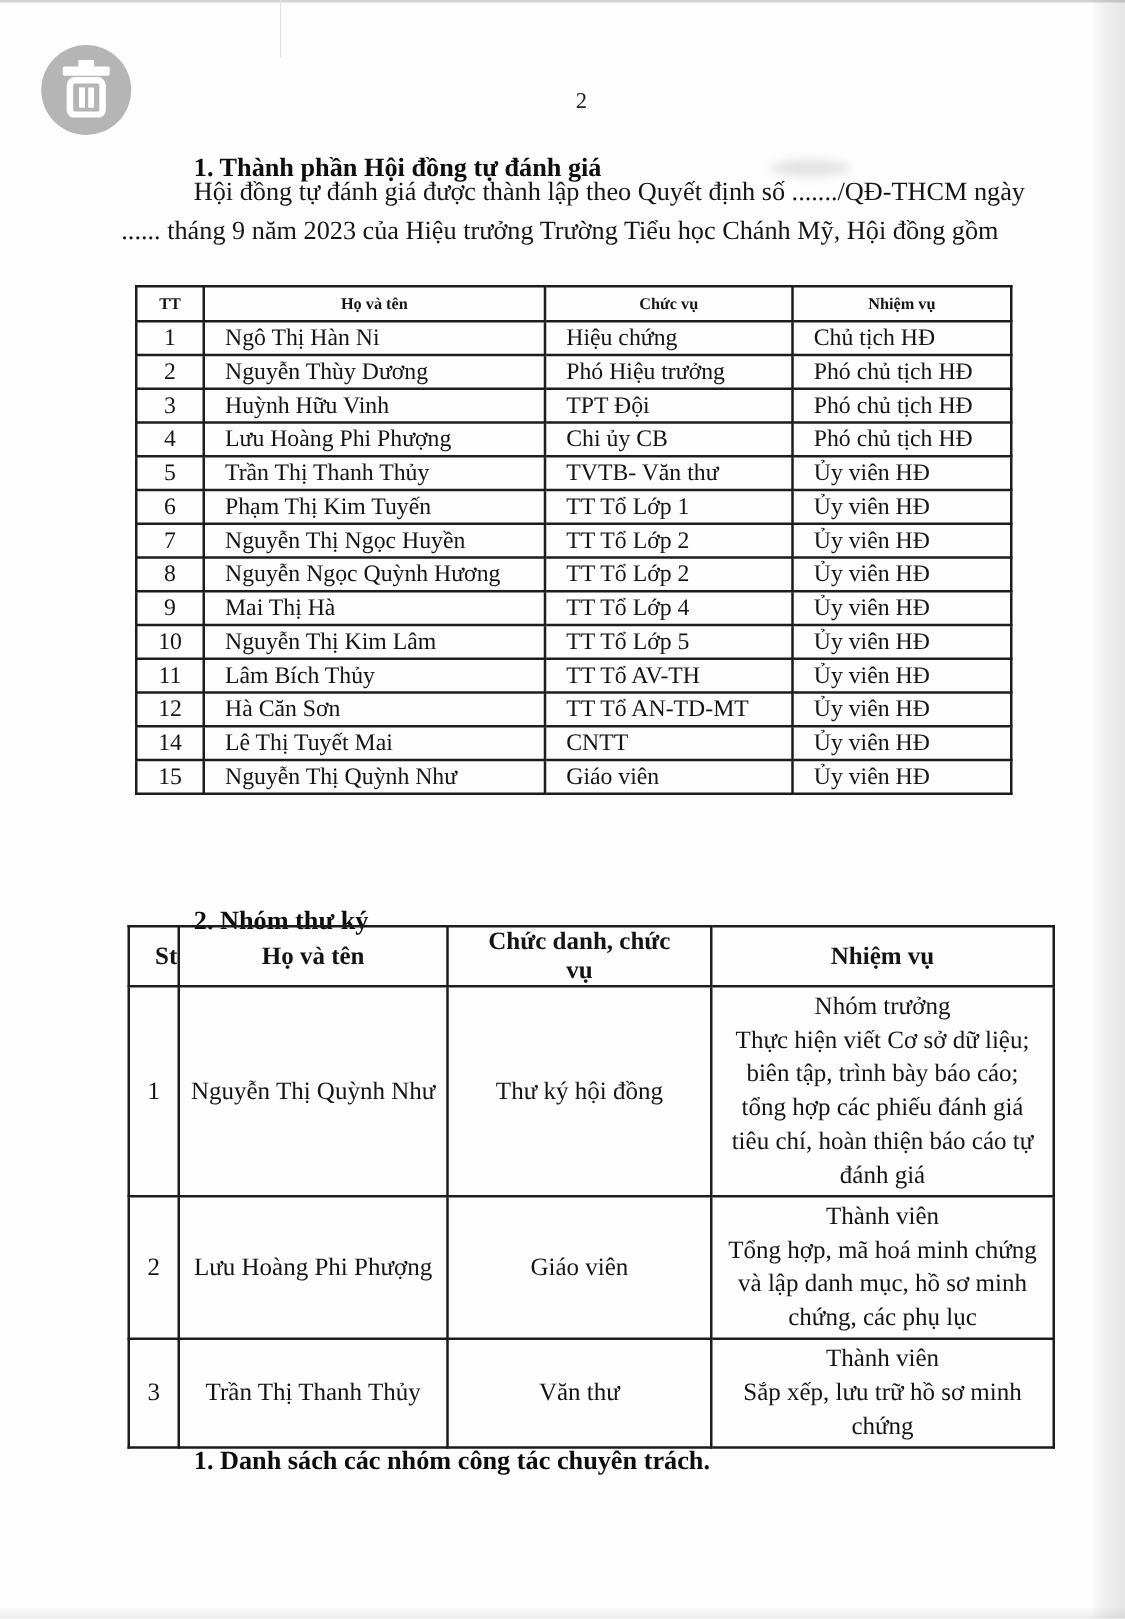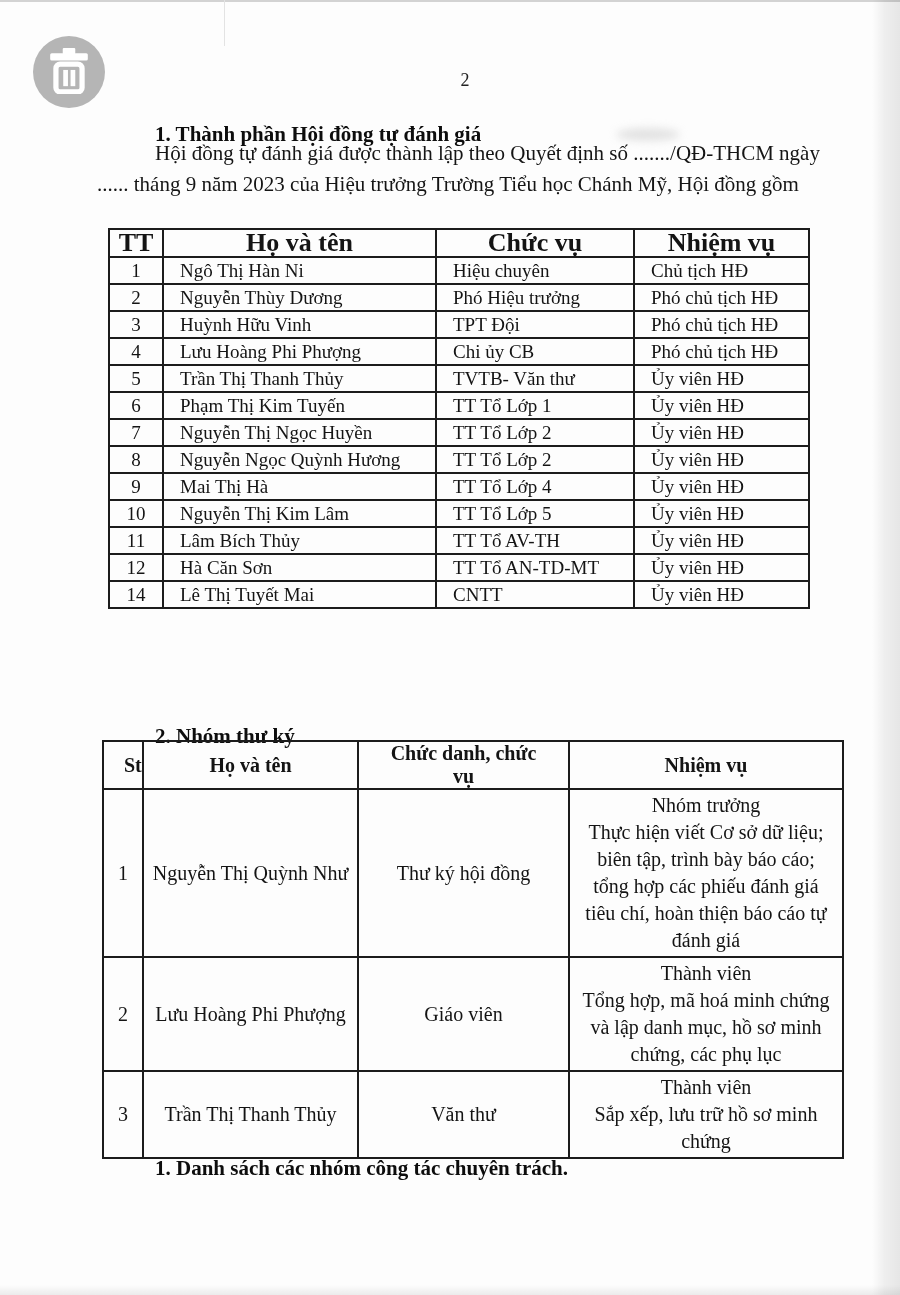--- a/index.html
+++ b/index.html
@@ -31,21 +31,21 @@
   
   .para{position:absolute;left:97px;top:138px;width:770px;font-size:21px;color:#151515;}
   .para .line{height:31px;line-height:31px;white-space:nowrap;}
   .para .line.indent{padding-left:58px;}
   
   table{border-collapse:collapse;table-layout:fixed;position:absolute;background:transparent;}
   th,td{border:2px solid #1c1c1c;overflow:hidden;}
   th{font-weight:bold;text-align:center;}
   
   #table1{left:108px;top:228px;width:700px;font-size:19px;}
-  #table1 th{height:26px;font-size:26px;line-height:22px;padding:0 2px;}
+  #table1 th{height:26px;font-size:13px;line-height:22px;padding:0 2px;}
   #table1 td{height:25px;line-height:22px;padding:0 0 0 16px;vertical-align:middle;}
   #table1 td.c-tt{text-align:center;padding:0;}
   
   #table2{left:102px;top:740px;width:740px;font-size:20px;}
   #table2 th{height:30px;font-size:20px;padding:0 20px;}
   #table2 td{text-align:center;vertical-align:middle;padding:2px 8px;line-height:27px;}
   #table2 td.c-stt{padding:0;}
   #table2 .r1{height:165px;}
   #table2 .r2{height:108px;}
   #table2 .r3{height:85px;}
@@ -92,21 +92,21 @@
   <tbody>
       <tr>
     <th>TT</th>
     <th>Họ và tên</th>
     <th>Chức vụ</th>
     <th>Nhiệm vụ</th>
   </tr>
   <tr>
     <td class="c-tt">1</td>
     <td>Ngô Thị Hàn Ni</td>
-    <td>Hiệu chuyên</td>
+    <td>Hiệu chứng</td>
     <td>Chủ tịch HĐ</td>
   </tr>
   <tr>
     <td class="c-tt">2</td>
     <td>Nguyễn Thùy Dương</td>
     <td>Phó Hiệu trưởng</td>
     <td>Phó chủ tịch HĐ</td>
   </tr>
   <tr>
     <td class="c-tt">3</td>
@@ -165,20 +165,26 @@
   <tr>
     <td class="c-tt">12</td>
     <td>Hà Căn Sơn</td>
     <td>TT Tổ AN-TD-MT</td>
     <td>Ủy viên HĐ</td>
   </tr>
   <tr>
     <td class="c-tt">14</td>
     <td>Lê Thị Tuyết Mai</td>
     <td>CNTT</td>
+    <td>Ủy viên HĐ</td>
+  </tr>
+  <tr>
+    <td class="c-tt">15</td>
+    <td>Nguyễn Thị Quỳnh Như</td>
+    <td>Giáo viên</td>
     <td>Ủy viên HĐ</td>
   </tr>
 </tbody>
   </table>
 
 <div id="h2" class="sec-heading">2. Nhóm thư ký</div>
 
 <table id="table2">
   <colgroup>
       <col style="width:40px">

